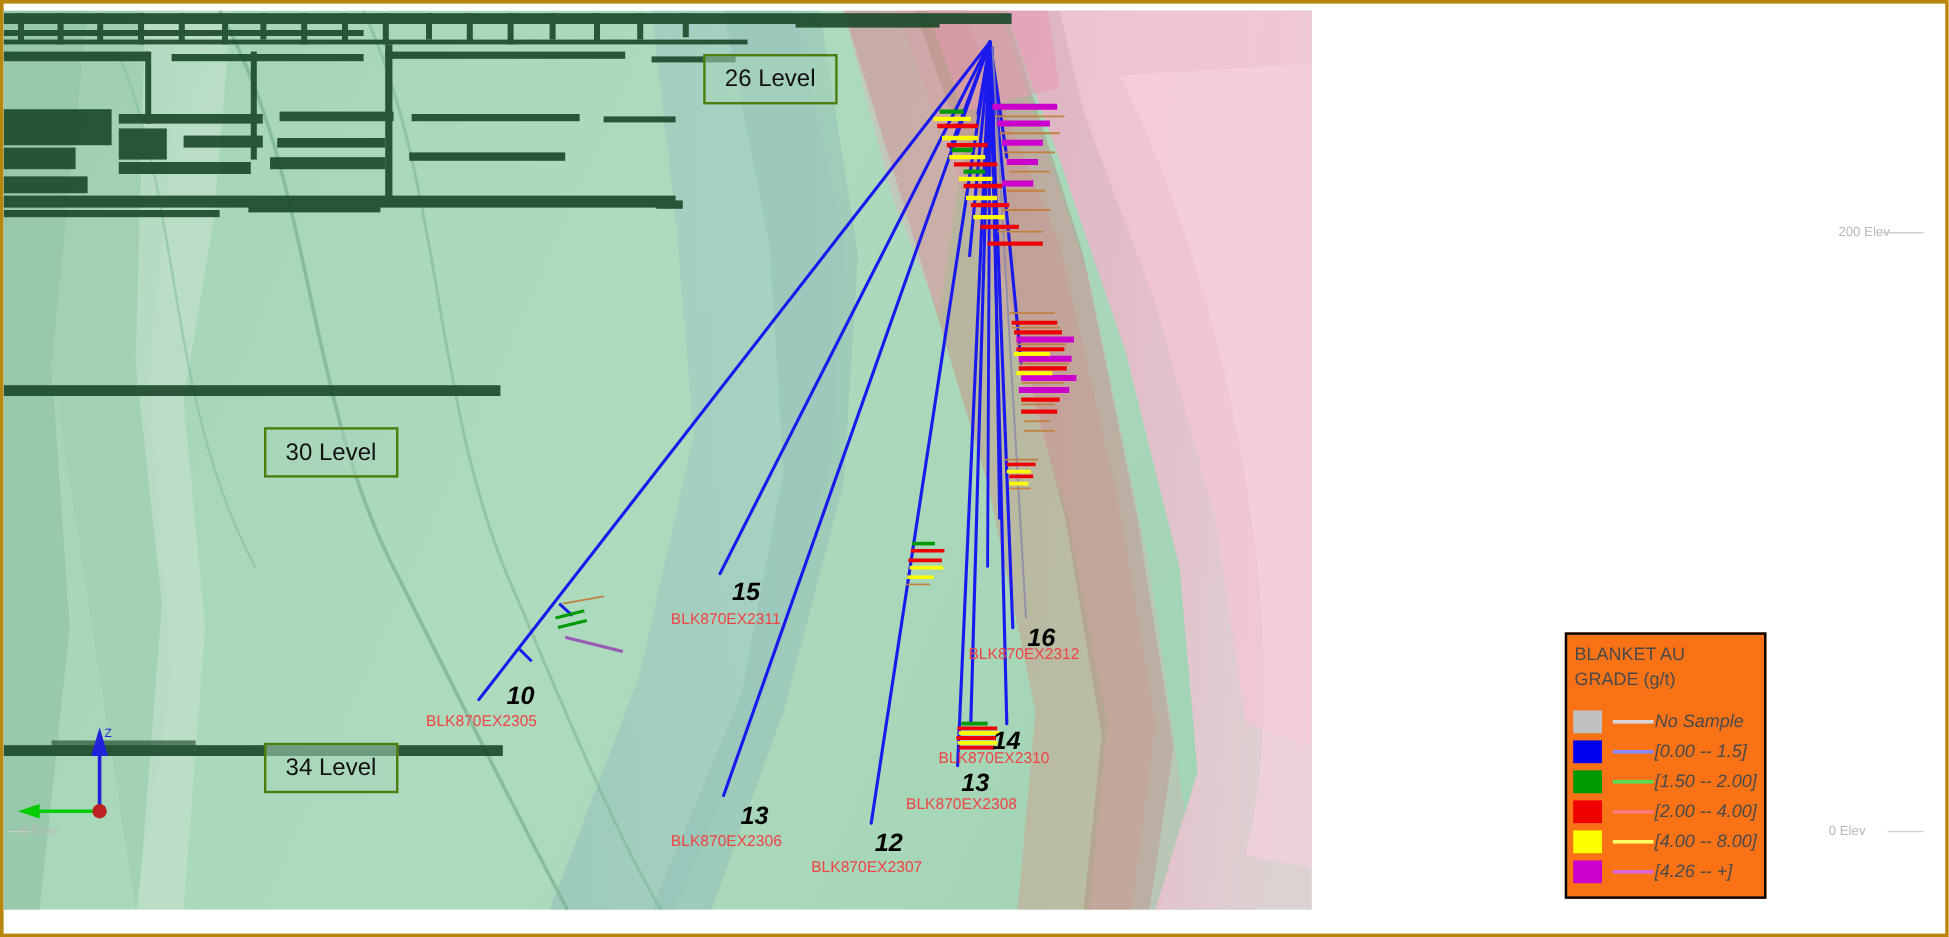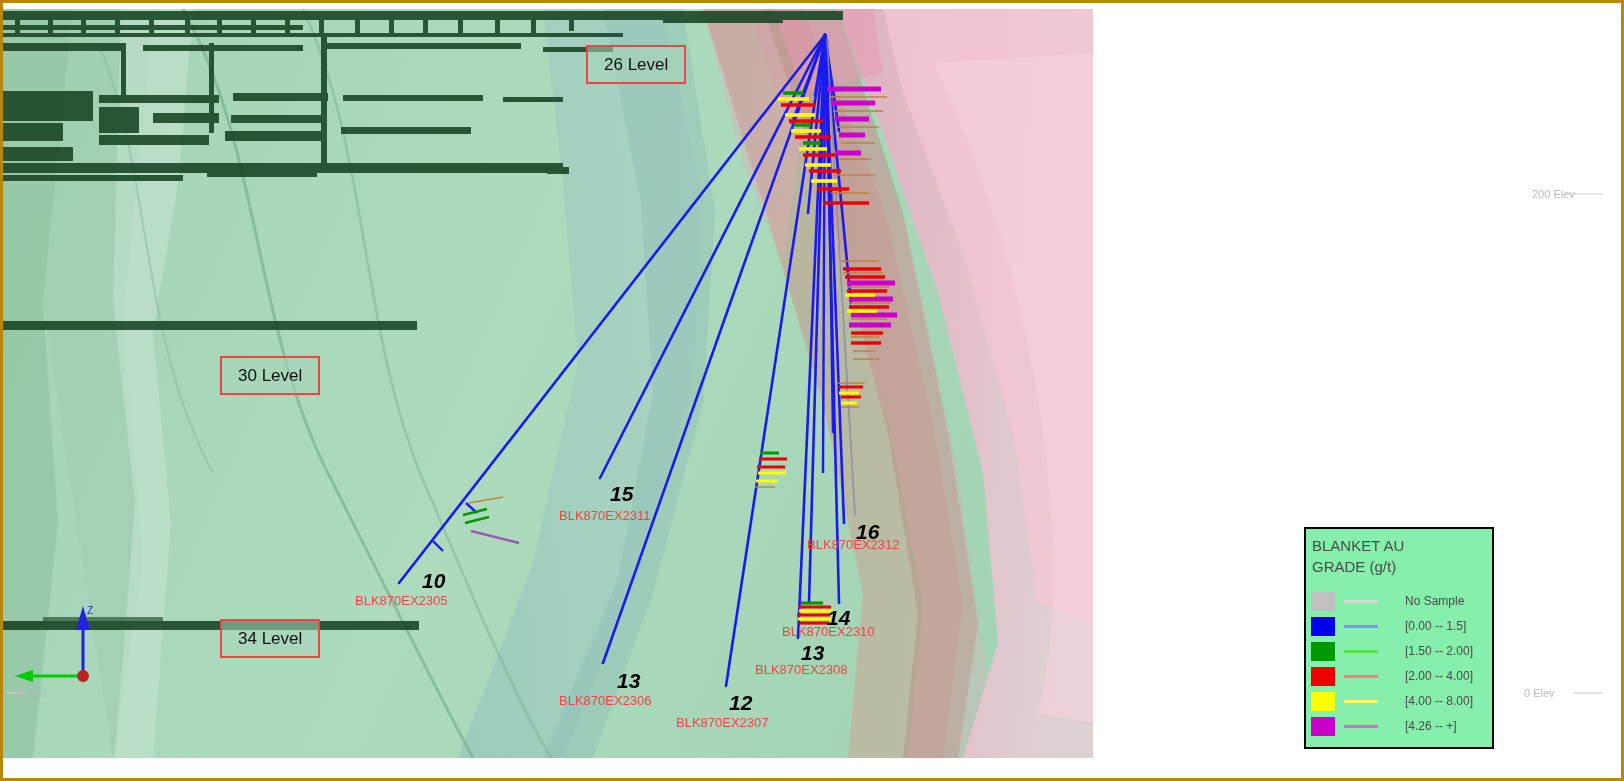--- a/index.html
+++ b/index.html
@@ -25,24 +25,24 @@
   svg.layer {
     position: absolute;
     top: 0; left: 0;
     width: 1624px;
     height: 781px;
     overflow: visible;
   }
   
   .level-label {
     position: absolute;
-    border: 2px solid #ef4444;
+    border: 2px solid #4d7c0f;
     background: rgba(168, 213, 186, 0.55);
     color: #111;
-    font-size: 17px;
+    font-size: 20px;
     line-height: 1;
     padding: 9px 16px;
     white-space: nowrap;
     font-family: "Liberation Sans", sans-serif;
   }
   
   .dh-num {
     position: absolute;
     font-size: 21px;
     font-weight: bold;
@@ -64,22 +64,22 @@
     font-size: 11px;
     color: #b9b9b9;
     white-space: nowrap;
     font-family: "Liberation Sans", sans-serif;
   }
   
   #legend {
     position: absolute;
     left: 1301px;
     top: 524px;
-    width: 190px;
-    background: #86efac;
+    width: 168px;
+    background: #f97316;
     border: 2px solid #000;
     box-sizing: border-box;
     padding: 6px 0 8px 0;
   }
   #legend .title {
     font-size: 15px;
     color: #4a4a4a;
     line-height: 1.42;
     padding: 0 4px 0 6px;
     font-family: "Liberation Sans", sans-serif;
@@ -98,25 +98,26 @@
     height: 19px;
     flex: 0 0 auto;
   }
   #legend .linebit {
     width: 34px;
     height: 3px;
     margin-left: 9px;
     flex: 0 0 auto;
   }
   #legend .rlabel {
-    margin-left: 27px;
-    font-size: 12px;
+    margin-left: 1px;
+    font-size: 15px;
     color: #4a4a4a;
     white-space: nowrap;
     font-family: "Liberation Sans", sans-serif;
+    font-style: italic;
   }
   #axis-widget { position:absolute; left:0px; top:585px; width:130px; height:120px; }
 </style>
 </head>
 <body>
 
 <div id="viewport">
   <div id="scene">
 
     <svg class="layer" viewBox="0 0 1624 781" preserveAspectRatio="none">

